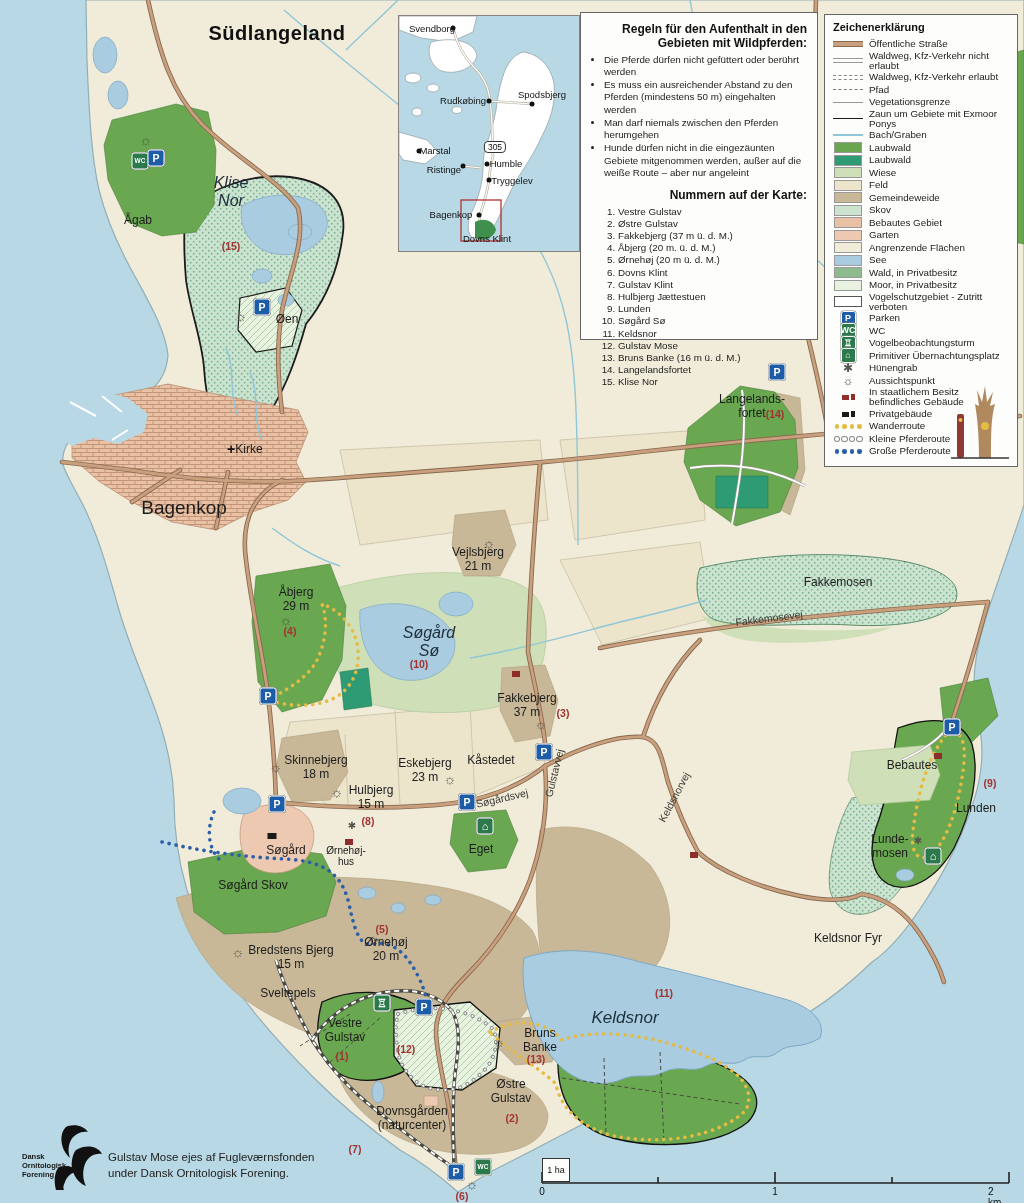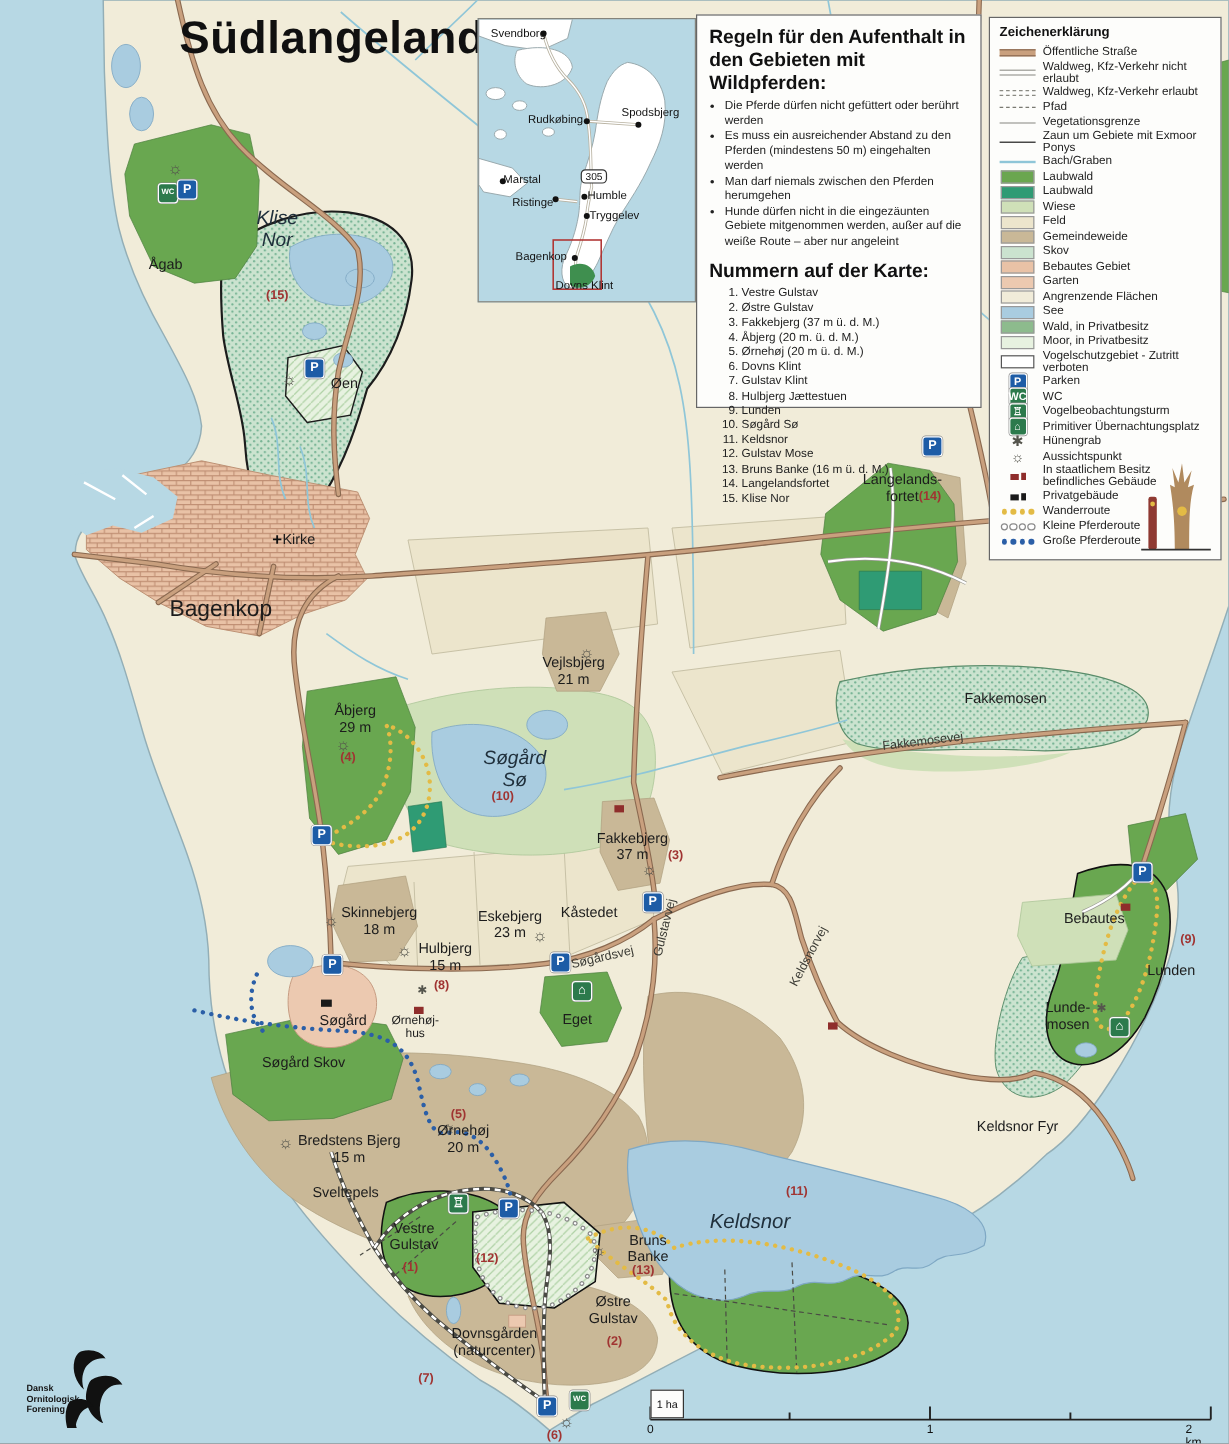--- a/index.html
+++ b/index.html
@@ -4,21 +4,21 @@
 <style>
   html,body{margin:0;padding:0;background:#888;}
   .canvas{position:relative;width:1024px;height:1203px;background:#b7d8e4;
     font-family:"Liberation Sans",sans-serif;overflow:hidden;}
   svg{display:block;}
   .geo{position:absolute;left:0;top:0;}
 
   
   .mlabel{position:absolute;transform:translate(-50%,-50%) rotate(var(--rot,0deg));
     white-space:pre-line;text-align:center;font-size:12px;line-height:1.15;color:#1c1c1c;}
-  .mlabel.title{font-size:38px;font-weight:bold;color:#101010;letter-spacing:.5px;}
+  .mlabel.title{font-size:20px;font-weight:bold;color:#101010;letter-spacing:.5px;}
   .mlabel.town{font-size:19px;}
   .mlabel.water{font-style:italic;font-size:16px;color:#20303c;}
   .mlabel.water-lg{font-style:italic;font-size:17px;color:#20303c;}
   .mlabel.num{color:#a03432;font-weight:bold;font-size:10.5px;}
   .mlabel.roadlbl{font-size:10.5px;color:#3a3a34;}
   .mlabel.small{font-size:10px;line-height:1.1;}
 
   
   .micon{position:absolute;transform:translate(-50%,-50%);display:flex;align-items:center;
     justify-content:center;line-height:1;}
@@ -38,21 +38,21 @@
   .inset .ilabel{position:absolute;transform:translate(-50%,-50%);font-size:9.5px;color:#111;
     white-space:nowrap;}
   .inset .idot{position:absolute;width:5px;height:5px;border-radius:50%;background:#111;
     transform:translate(-50%,-50%);}
   .badge305{position:absolute;left:96px;top:131px;transform:translate(-50%,-50%);
     font-size:8.5px;border:1px solid #333;background:#fff;border-radius:4px;padding:0 3px;color:#111;}
 
   
   .rules{position:absolute;left:580px;top:12px;width:238px;height:328px;background:#fdfdfb;
     border:1px solid #666;padding:9px 10px;box-sizing:border-box;}
-  .rules h3{font-size:16px;margin:0 0 3px 0;color:#111;line-height:1.2;}
+  .rules h3{font-size:12px;margin:0 0 3px 0;color:#111;line-height:1.2;text-align:right;}
   .rules ul{margin:0;padding-left:13px;}
   .rules ul li{font-size:9.8px;line-height:1.25;margin:0 0 1px 0;color:#222;}
   .rules h3.nh{margin-top:9px;}
   .rules ol{margin:2px 0 0 0;padding-left:27px;}
   .rules ol li{font-size:9.8px;line-height:12.2px;color:#222;}
 
   
   .legendbox{position:absolute;left:824px;top:14px;width:194px;background:#fdfdfb;
     border:1px solid #666;padding:6px 8px 8px 8px;box-sizing:border-box;}
   .legendbox h3{font-size:11px;margin:0 0 5px 0;color:#111;}
@@ -699,20 +699,22 @@
 </div>
 
 <div class="dof-text">Dansk
 Ornitologisk
 Forening</div>
 <svg class="dof-birds" width="58" height="66" viewBox="0 0 58 66">
   <path d="M20,2 C28,0 36,2 40,8 C33,7 27,10 23,16 C20,22 20,28 22,34 C15,28 12,18 14,10 C15,6 17,3 20,2 Z" fill="#111"></path>
   <path d="M28,26 C38,20 50,22 54,30 C46,29 40,33 37,40 C34,48 35,56 38,62 C28,58 22,46 24,36 C25,31 26,28 28,26 Z" fill="#111"></path>
   <path d="M10,44 C18,40 26,42 30,48 C24,48 19,52 17,58 C15,62 15,64 16,66 L8,66 C6,58 6,50 10,44 Z" fill="#111"></path>
 </svg>
+<div class="credit-lines">Gulstav Mose ejes af Fugleværnsfonden
+under Dansk Ornitologisk Forening.</div>
 
 <div class="scalebar">
   <div class="sb-box">1 ha</div>
   <svg width="482" height="48" viewBox="0 0 482 48">
     <path d="M6,31 L473,31" stroke="#222" stroke-width="1.6"></path>
     <path d="M6,31 L6,20 M473,31 L473,20 M239,31 L239,20 M122,31 L122,25 M356,31 L356,25" stroke="#222" stroke-width="1.6"></path>
   </svg>
   <div class="sb-lab" style="left:6px;top:34px">0</div>
   <div class="sb-lab" style="left:239px;top:34px">1</div>
   <div class="sb-lab" style="left:462px;top:34px">2 km</div>

